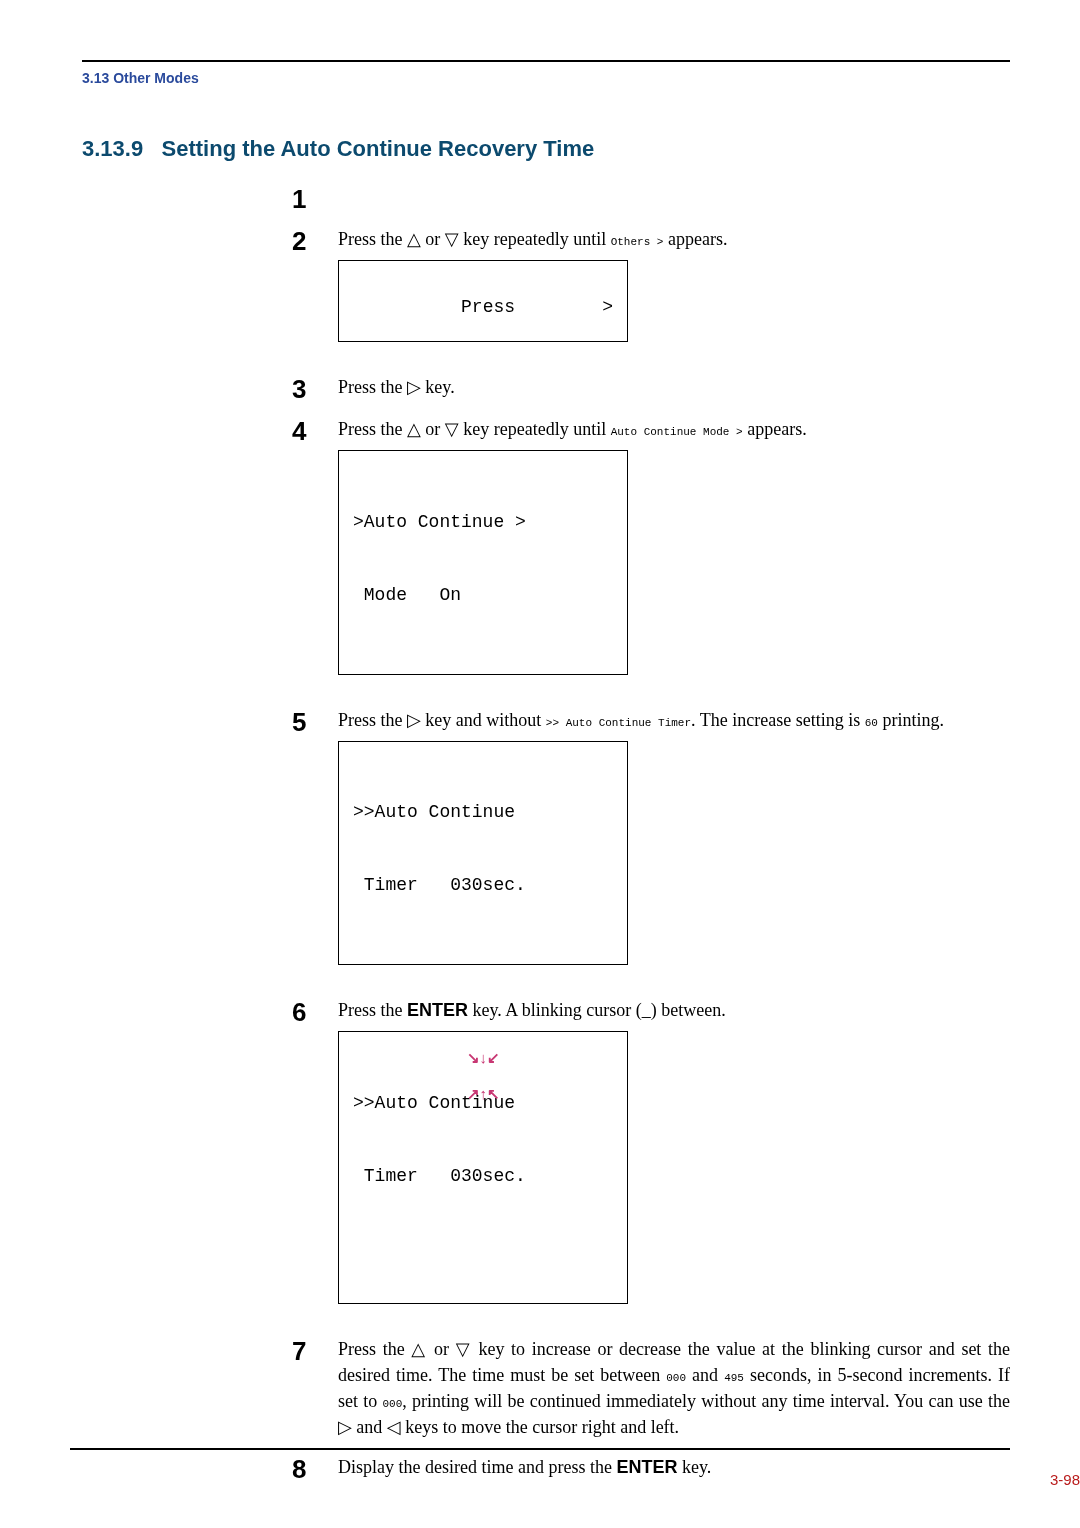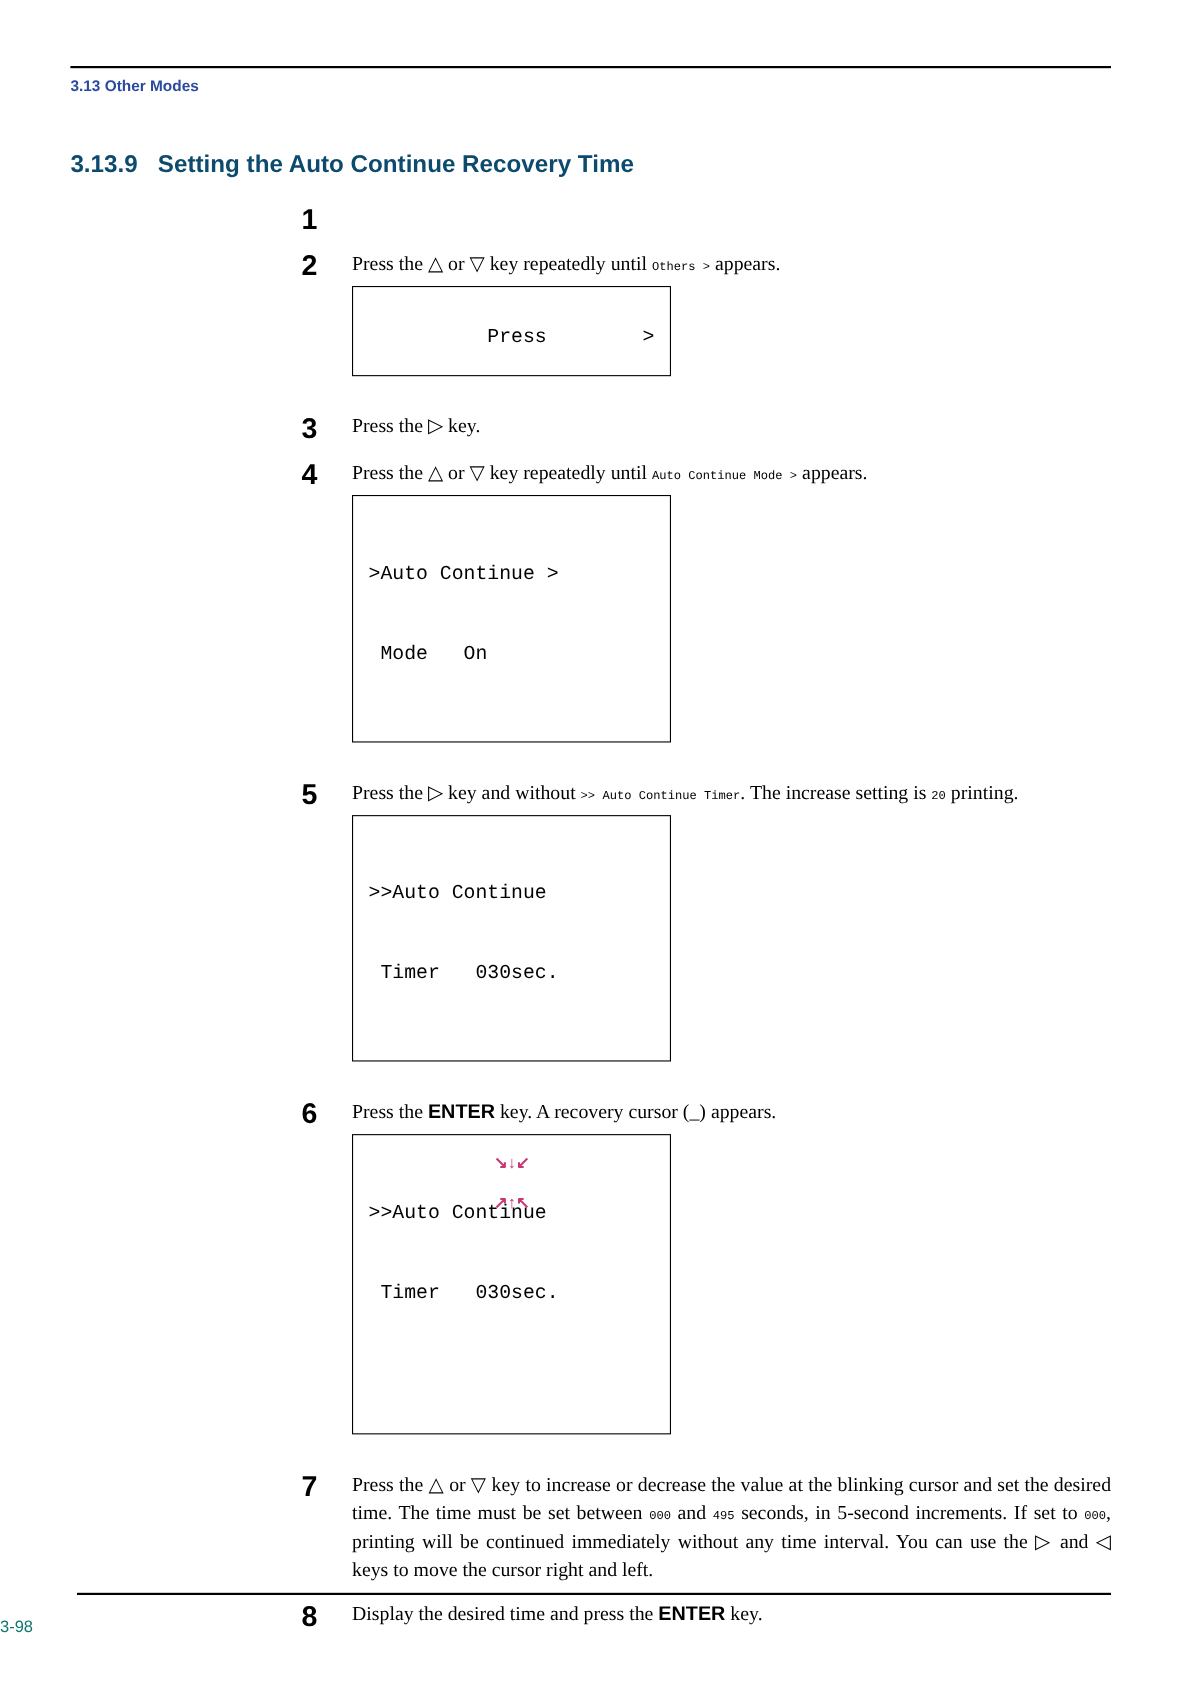--- a/index.html
+++ b/index.html
@@ -7,21 +7,21 @@
     padding: 0;
     font-family: "Times New Roman", Times, serif;
     background: #fff;
     color: #000;
     width: 1080px;
     height: 1528px;
     position: relative;
     box-sizing: border-box;
   }
   .page {
-    padding: 60px 70px 40px 64px;
+    padding: 60px 70px 40px 82px;
     box-sizing: border-box;
     height: 100%;
     position: relative;
   }
   .top-rule, .bottom-rule {
     border-top: 2px solid #000;
     margin: 0 0 8px 0;
   }
   .bottom-rule {
     position: absolute;
@@ -100,22 +100,22 @@
     font-weight: bold;
     font-size: 15px;
     line-height: 1;
     text-align: center;
     width: 24px;
   }
   .page-num {
     position: absolute;
     bottom: 40px;
     left: 0; right: 0;
-    text-align: left;
-    color: #0f766e;
+    text-align: right;
+    color: #b91c1c;
     font-family: Arial, Helvetica, sans-serif;
     font-size: 15px;
   }
 </style>
 </head>
 <body>
 
 <div class="page">
 
   <div class="top-rule"></div>
@@ -156,32 +156,32 @@
         <div class="lcd">
           <div>&gt;Auto Continue &gt;</div>
           <div> Mode   On</div>
         </div>
       </div>
     </div>
 
     <div class="step">
       <div class="step-num">5</div>
       <div class="step-body">
-        <span>Press the </span><span class="tri">▷</span><span> key and without </span><span class="mono">&gt;&gt; Auto Continue Timer</span><span>. The increase setting is </span><span class="mono">20</span><span> printing.</span>
+        <span>Press the </span><span class="tri">▷</span><span> key and without </span><span class="mono">&gt;&gt; Auto Continue Timer</span><span>. The increase setting is </span><span class="mono">60</span><span> printing.</span>
         <div class="lcd">
           <div>&gt;&gt;Auto Continue</div>
           <div> Timer   030sec.</div>
         </div>
       </div>
     </div>
 
     <div class="step">
       <div class="step-num">6</div>
       <div class="step-body">
-        <span>Press the </span><span class="bold">ENTER</span><span> key. A recovery cursor (_) appears.</span>
+        <span>Press the </span><span class="bold">ENTER</span><span> key. A blinking cursor (_) between.</span>
         <div class="lcd" style="position:relative;">
           <div>&gt;&gt;Auto Continue</div>
           <div> Timer   030sec.</div>
           <div class="cursor-mark" style="top:18px; left:128px;">↘↓↙</div>
           <div class="cursor-mark" style="top:54px; left:128px;">↗↑↖</div>
         </div>
       </div>
     </div>
 
     <div class="step">

